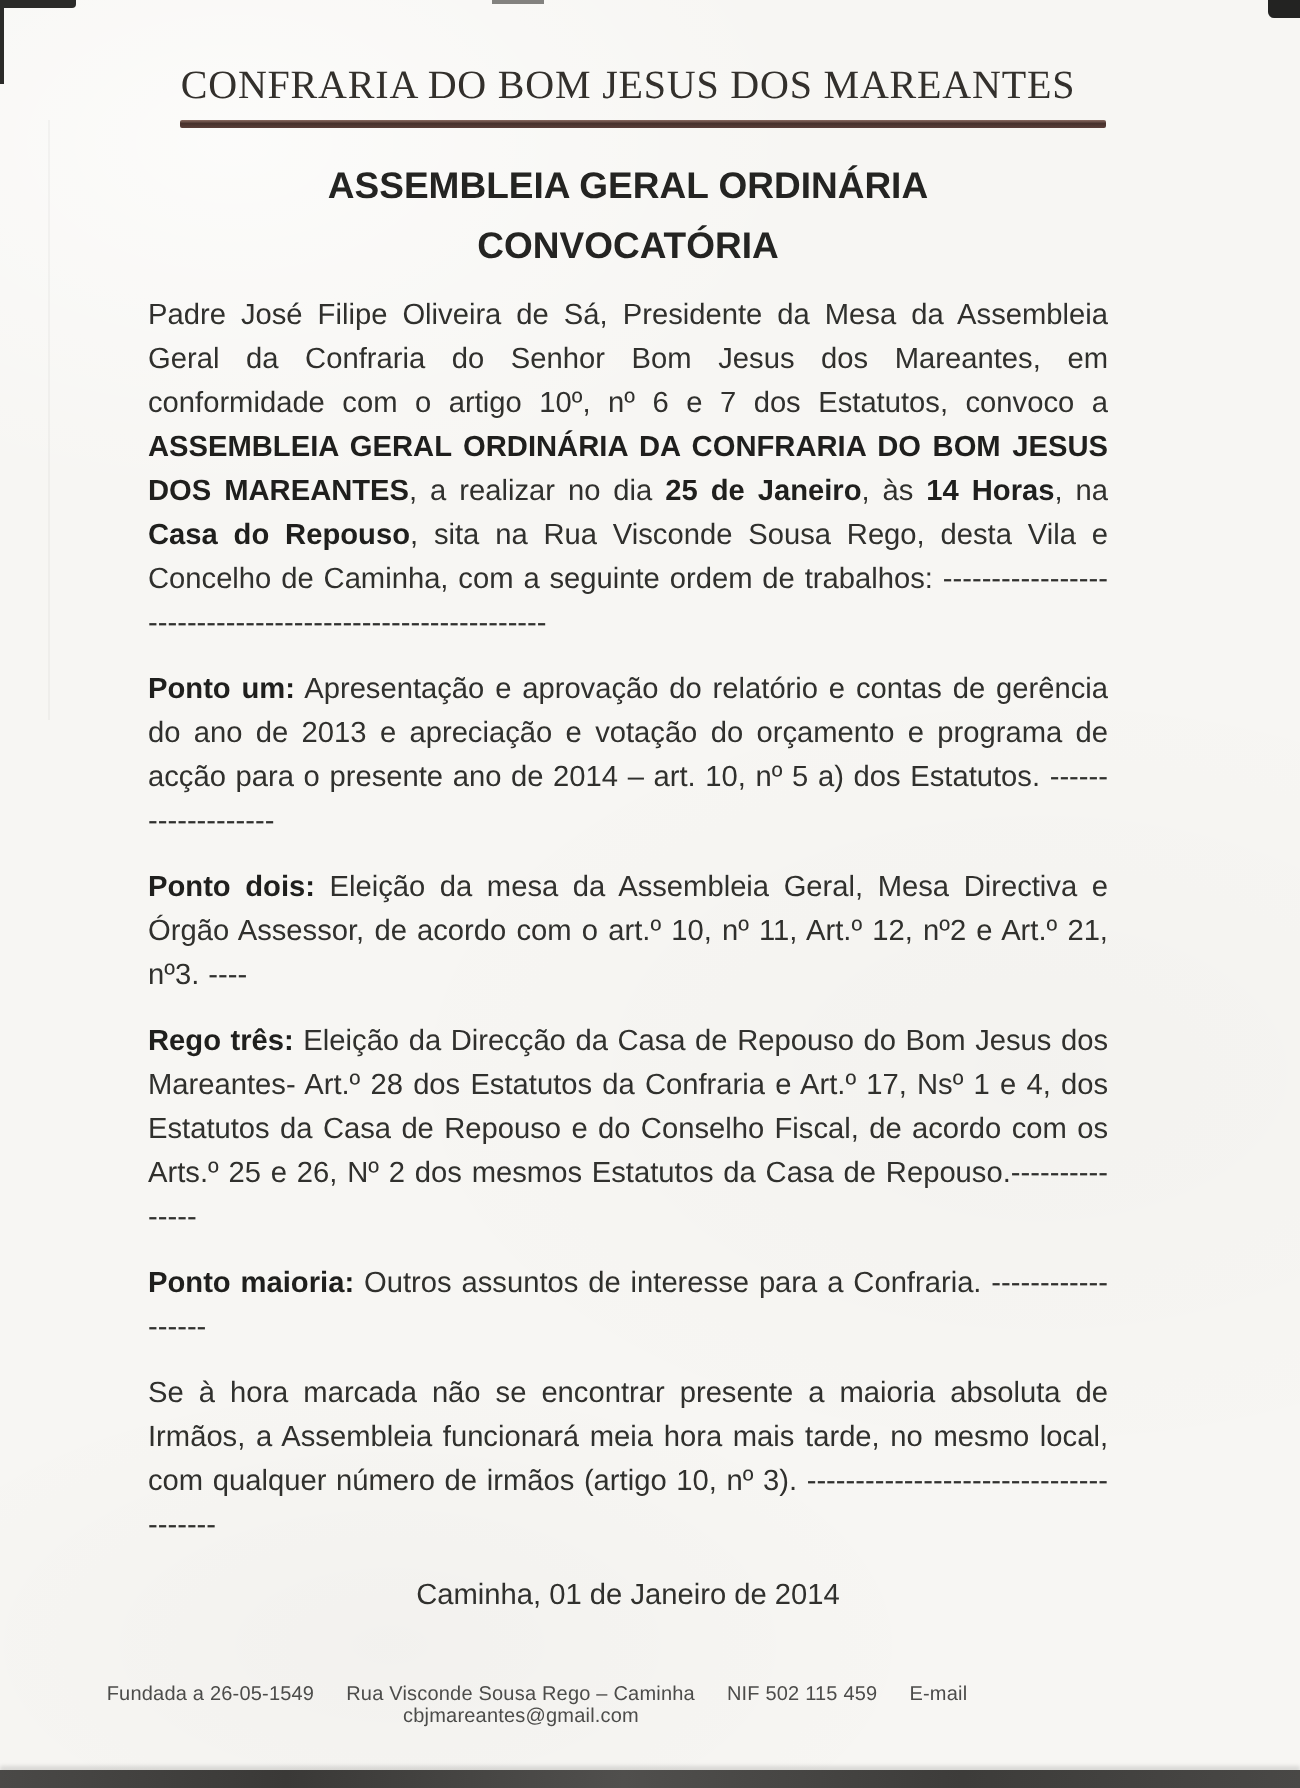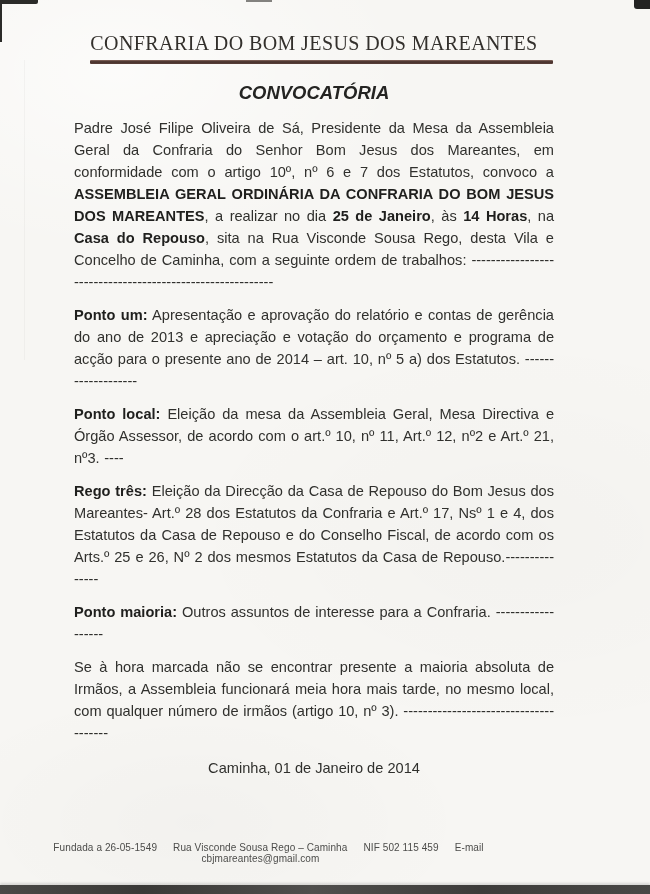--- a/index.html
+++ b/index.html
@@ -26,21 +26,21 @@
 
   .doc{position:absolute;left:74px;top:30px;width:480px;font-size:14.6px;line-height:22px;}
   .org-title{
     font-family:"Liberation Serif","DejaVu Serif",serif;
     font-size:20px;line-height:26px;text-align:center;letter-spacing:.4px;
     color:#33302c;margin:0 0 4px;
   }
   .rule{height:4px;width:463px;margin:0 0 18px 16px;border-radius:1px;
     background:linear-gradient(180deg,#8a6b61,#46302b 45%,#5a403a);}
   .h-main{text-align:center;font-weight:bold;font-size:18.5px;line-height:22px;color:#242422;margin:0 0 8px;}
-  .h-sub{text-align:center;font-weight:bold;font-style:italic;font-size:18.5px;line-height:22px;color:#242422;margin:0 0 13px;}
+  .h-sub{text-align:center;font-weight:bold;font-size:18.5px;line-height:22px;color:#242422;margin:0 0 13px;}
   .body-text p{margin:0 0 11px;text-align:justify;word-spacing:.5px;}
   .body-text p.no-gap{margin-bottom:0;}
   .b{font-weight:bold;color:#1f1f1d;}
   .date-line{text-align:center;margin-top:13px;}
   .footer{position:absolute;left:0;top:842px;width:529px;text-align:center;font-size:10px;color:#4c4c4a;letter-spacing:.1px;}
   .footer span{margin:0 8px;}
 </style>
 </head>
 <body>
 
@@ -51,27 +51,28 @@
   <div class="tr-mark"></div>
   <div class="l-edge"></div>
   <div class="crease"></div>
 
   <div class="doc">
 
     <div class="org-title">CONFRARIA DO BOM JESUS DOS MAREANTES</div>
 
     <div class="rule"></div>
 
+    <div class="h-main">ASSEMBLEIA GERAL ORDINÁRIA</div>
 
     <div class="h-sub">CONVOCATÓRIA</div>
 
     <div class="body-text">
         <p><span>Padre José Filipe Oliveira de Sá, Presidente da Mesa da Assembleia Geral da Confraria do Senhor Bom Jesus dos Mareantes, em conformidade com o artigo 10º, nº 6 e 7 dos Estatutos, convoco a </span><span class="b">ASSEMBLEIA GERAL ORDINÁRIA DA CONFRARIA DO BOM JESUS DOS MAREANTES</span><span>, a realizar no dia </span><span class="b">25 de Janeiro</span><span>, às </span><span class="b">14 Horas</span><span>, na </span><span class="b">Casa do Repouso</span><span>, sita na Rua Visconde Sousa Rego, desta Vila e Concelho de Caminha, com a seguinte ordem de trabalhos: ----------------------------------------------------------</span></p>
         <p><span class="b">Ponto um:</span><span> Apresentação e aprovação do relatório e contas de gerência do ano de 2013 e apreciação e votação do orçamento e programa de acção para o presente ano de 2014 – art. 10, nº 5 a) dos Estatutos. -------------------</span></p>
-        <p><span class="b">Ponto local:</span><span> Eleição da mesa da Assembleia Geral, Mesa Directiva e Órgão Assessor, de acordo com o art.º 10, nº 11, Art.º 12, nº2 e Art.º 21, nº3. ----</span></p>
+        <p><span class="b">Ponto dois:</span><span> Eleição da mesa da Assembleia Geral, Mesa Directiva e Órgão Assessor, de acordo com o art.º 10, nº 11, Art.º 12, nº2 e Art.º 21, nº3. ----</span></p>
         <p><span class="b">Rego três:</span><span> Eleição da Direcção da Casa de Repouso do Bom Jesus dos Mareantes- Art.º 28 dos Estatutos da Confraria e Art.º 17, Nsº 1 e 4, dos Estatutos da Casa de Repouso e do Conselho Fiscal, de acordo com os Arts.º 25 e 26, Nº 2 dos mesmos Estatutos da Casa de Repouso.---------------</span></p>
         <p><span class="b">Ponto maioria:</span><span> Outros assuntos de interesse para a Confraria. ------------------</span></p>
         <p class="no-gap"><span>Se à hora marcada não se encontrar presente a maioria absoluta de Irmãos, a Assembleia funcionará meia hora mais tarde, no mesmo local, com qualquer número de irmãos (artigo 10, nº 3). --------------------------------------</span></p>
       </div>
 
     <div class="date-line">Caminha, 01 de Janeiro de 2014</div>
 
   </div>
 
   <div class="footer"><span>Fundada a 26-05-1549</span><span>Rua Visconde Sousa Rego – Caminha</span><span>NIF 502 115 459</span><span>E-mail cbjmareantes@gmail.com</span></div>

